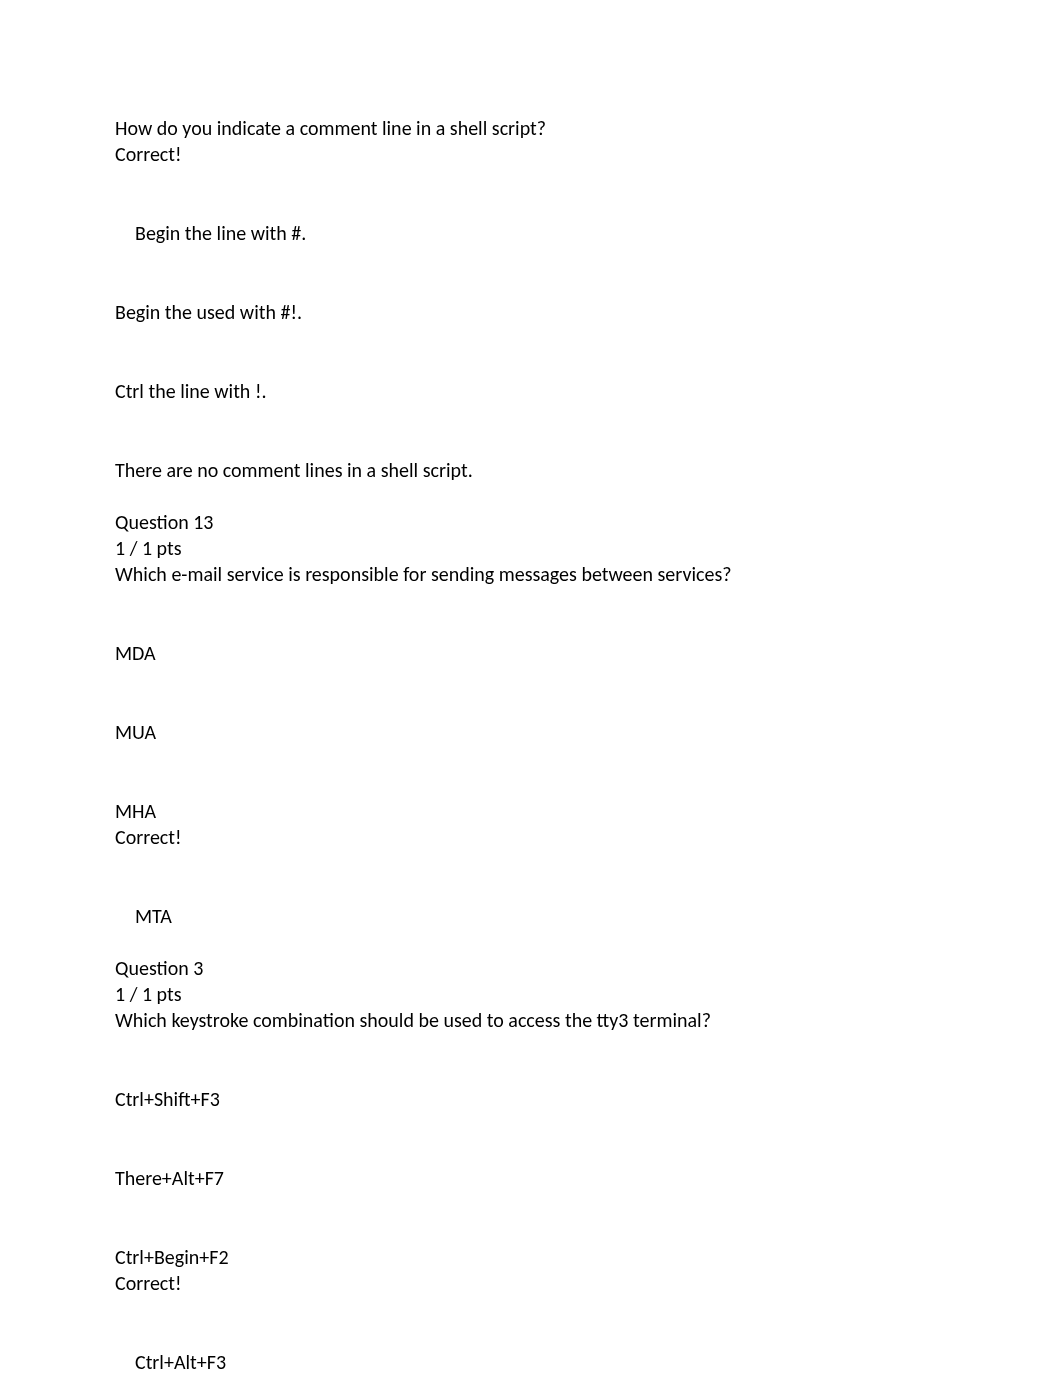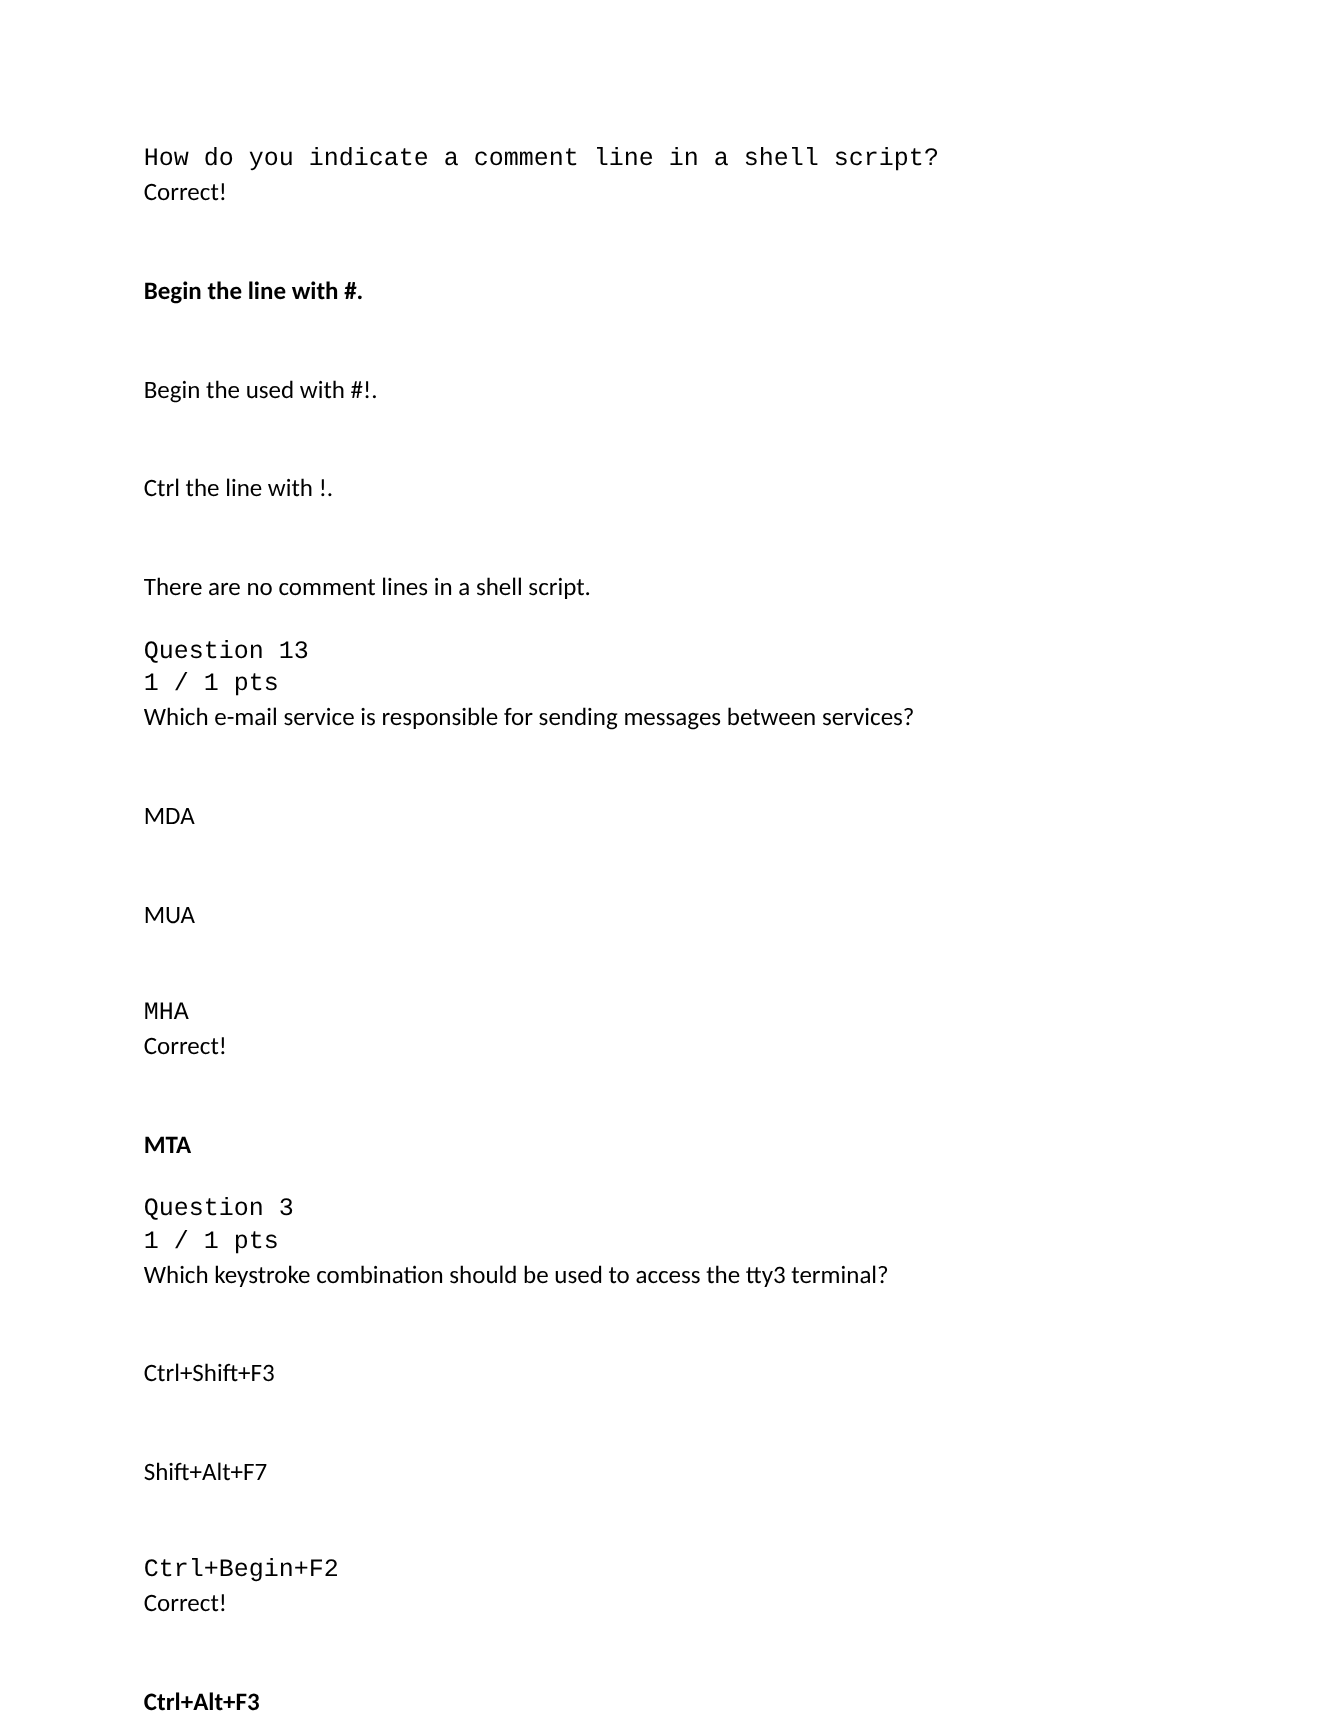--- a/index.html
+++ b/index.html
@@ -6,22 +6,22 @@
   body {
     background: #fff;
     font-family: Calibri, "Segoe UI", Arial, sans-serif;
     font-size: 20px;
     color: #000;
     line-height: 1.3;
     width: 1062px;
     height: 1377px;
     padding: 115px 115px 0 115px;
   }
-  .tight { margin-bottom: 0; font-family: Liberation Mono, monospace; }
-  .bold { font-weight: 700; }
+  .tight { margin-bottom: 0; }
+  .bold { font-weight: 400; margin-left: 20px; }
   .para-gap { margin-bottom: 53px; }
   .qgap { margin-bottom: 26px; }
 </style>
 </head>
 <body>
 
 <div class="tight">How do you indicate a comment line in a shell script?</div>
 <div class="para-gap">Correct!</div>
 
 <div class="para-gap bold">Begin the line with #.</div>
@@ -44,18 +44,18 @@
 <div class="para-gap">Correct!</div>
 
 <div class="qgap bold">MTA</div>
 
 <div class="tight">Question 3</div>
 <div class="tight">1 / 1 pts</div>
 <div class="para-gap">Which keystroke combination should be used to access the tty3 terminal?</div>
 
 <div class="para-gap">Ctrl+Shift+F3</div>
 
-<div class="para-gap">Shift+Alt+F7</div>
+<div class="para-gap">There+Alt+F7</div>
 
 <div class="tight">Ctrl+Begin+F2</div>
 <div class="para-gap">Correct!</div>
 
 <div class="qgap bold">Ctrl+Alt+F3</div>
 
 </body></html>

